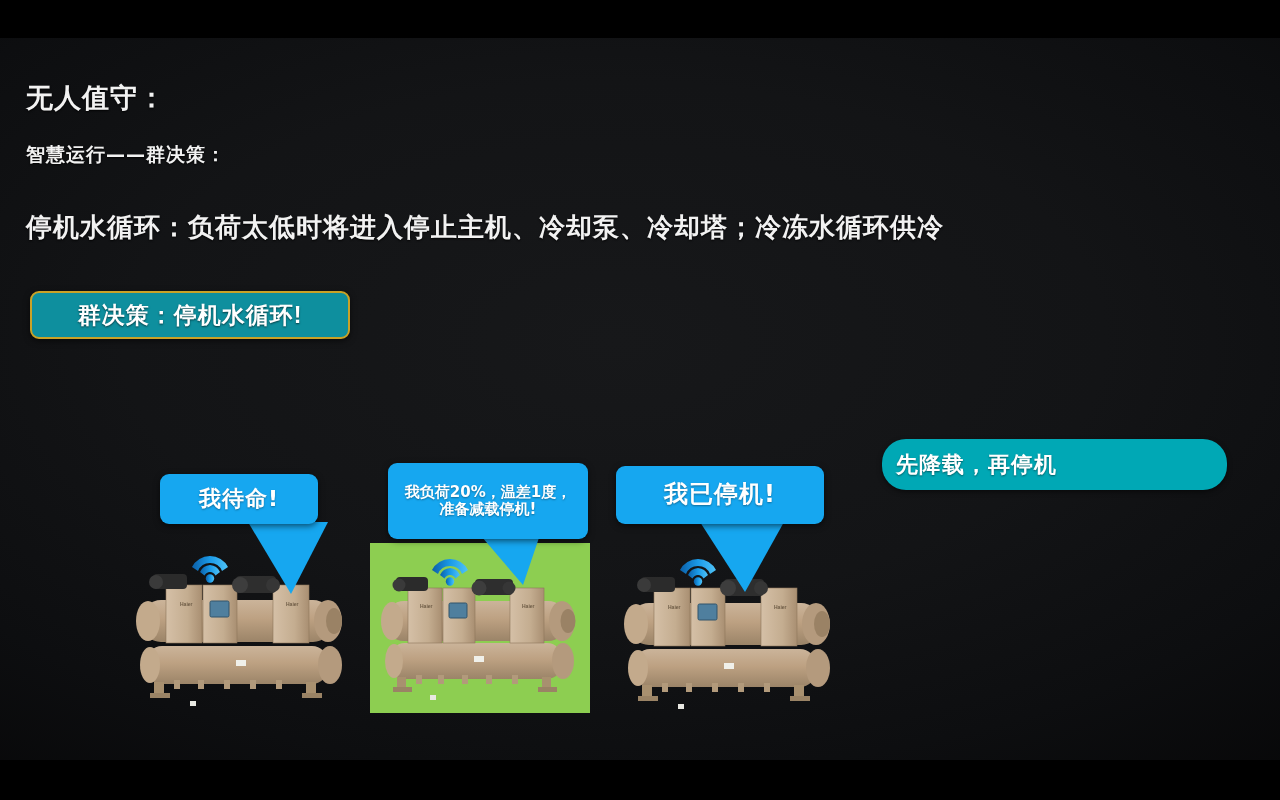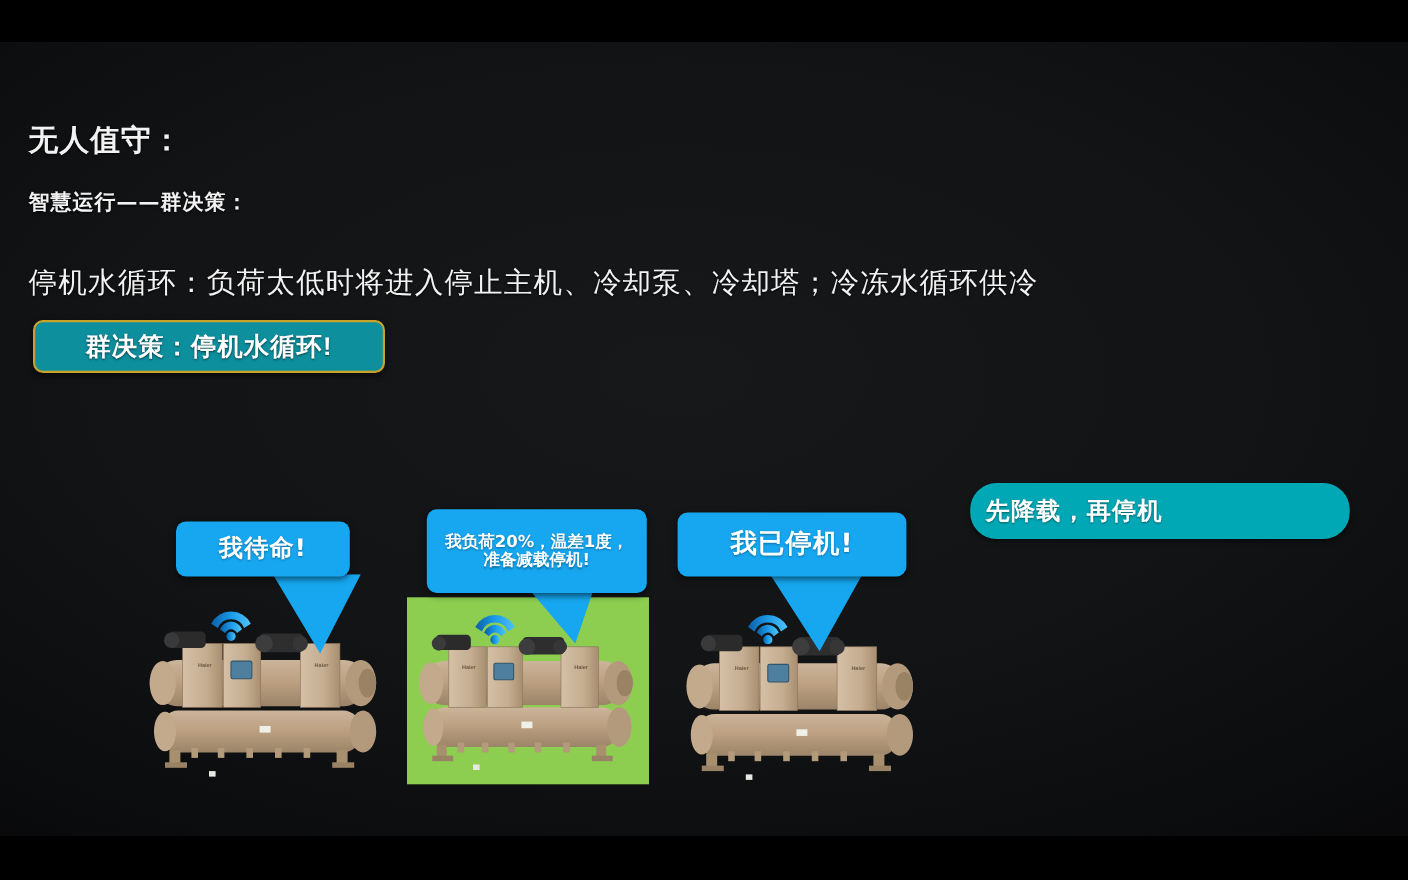--- a/index.html
+++ b/index.html
@@ -36,25 +36,24 @@
 
   
   .headline {
     position: absolute;
     color: #f2f2f2;
     font-family: "DejaVu Sans", "Liberation Sans", sans-serif;
     font-weight: 700;
     letter-spacing: 1px;
     white-space: nowrap;
     text-shadow: 0 1px 2px rgba(0,0,0,.9);
-    margin-top: 29px;
   }
   .h-line1 { left: 26px; top: 42px;  font-size: 27px; }
   .h-line2 { left: 26px; top: 104px; font-size: 19px; }
-  .h-line3 { left: 26px; top: 172px; font-size: 26px; font-weight: 400; }
+  .h-line3 { left: 26px; top: 172px; font-size: 26px; font-weight: 700; }
 
   
   .badge {
     position: absolute;
     left: 30px; top: 253px;
     width: 320px; height: 48px;
     background: #0e8f9e;
     border: 2px solid #c9a227;
     border-radius: 9px;
     box-sizing: border-box;

